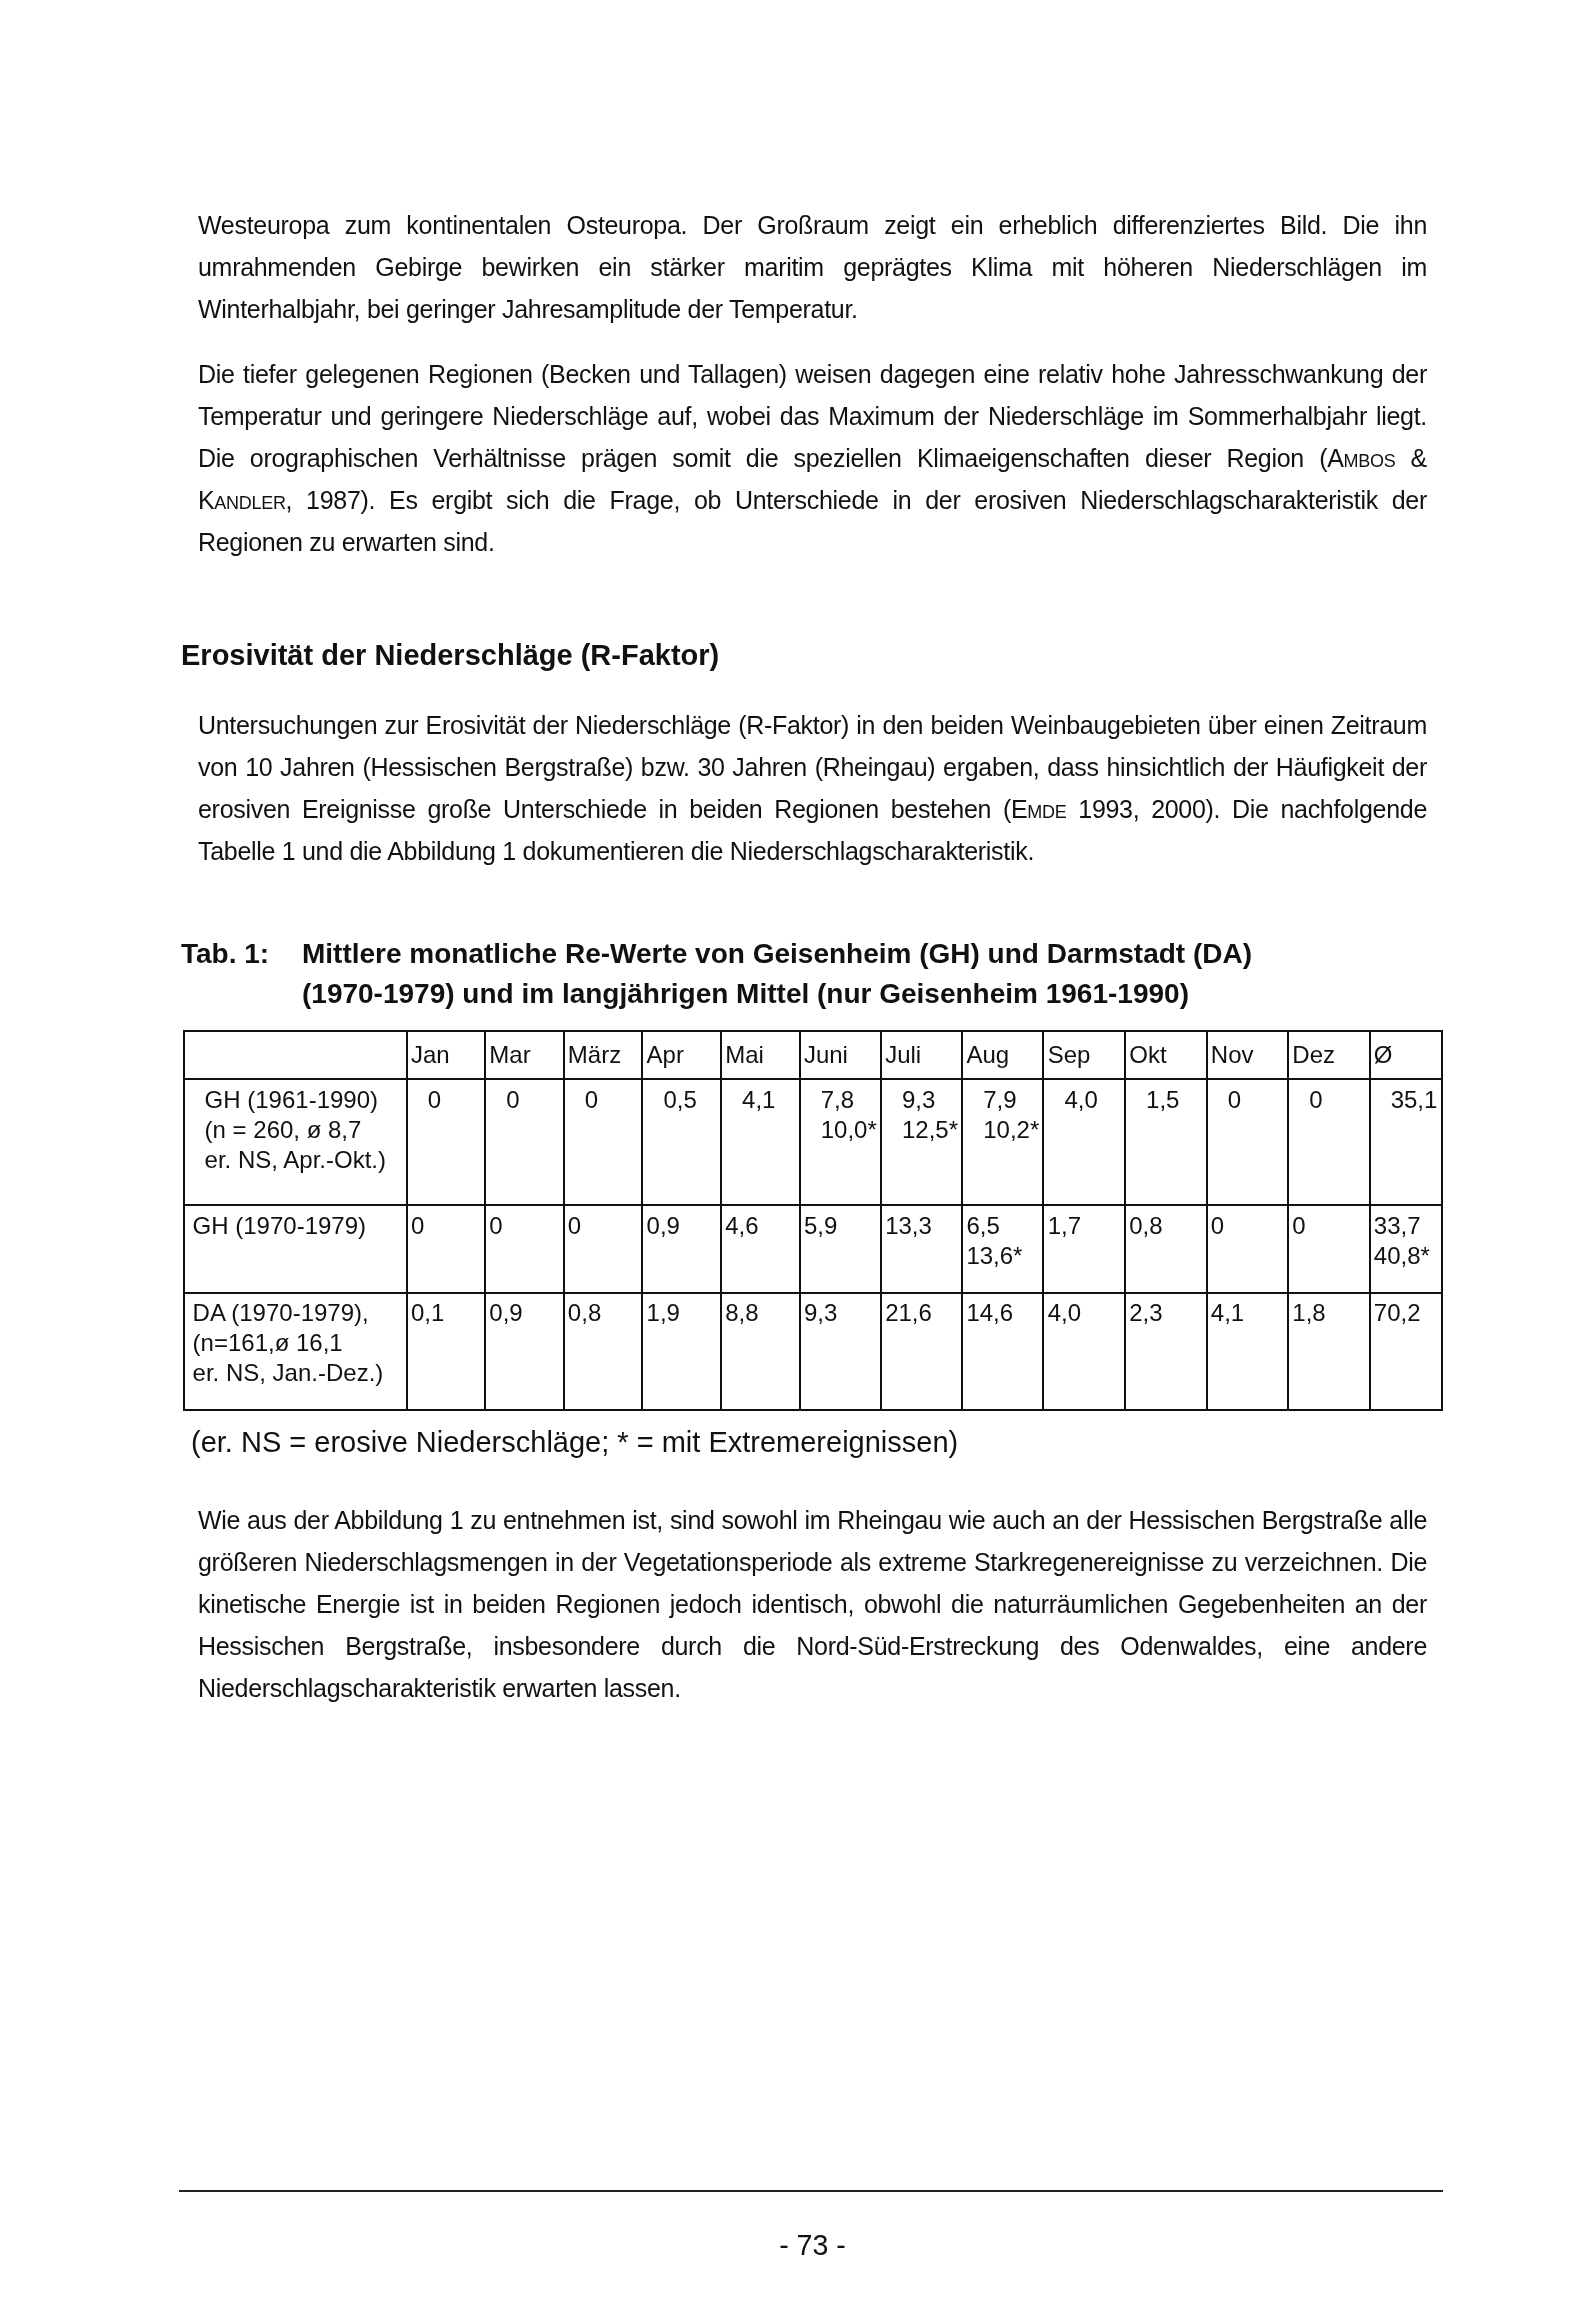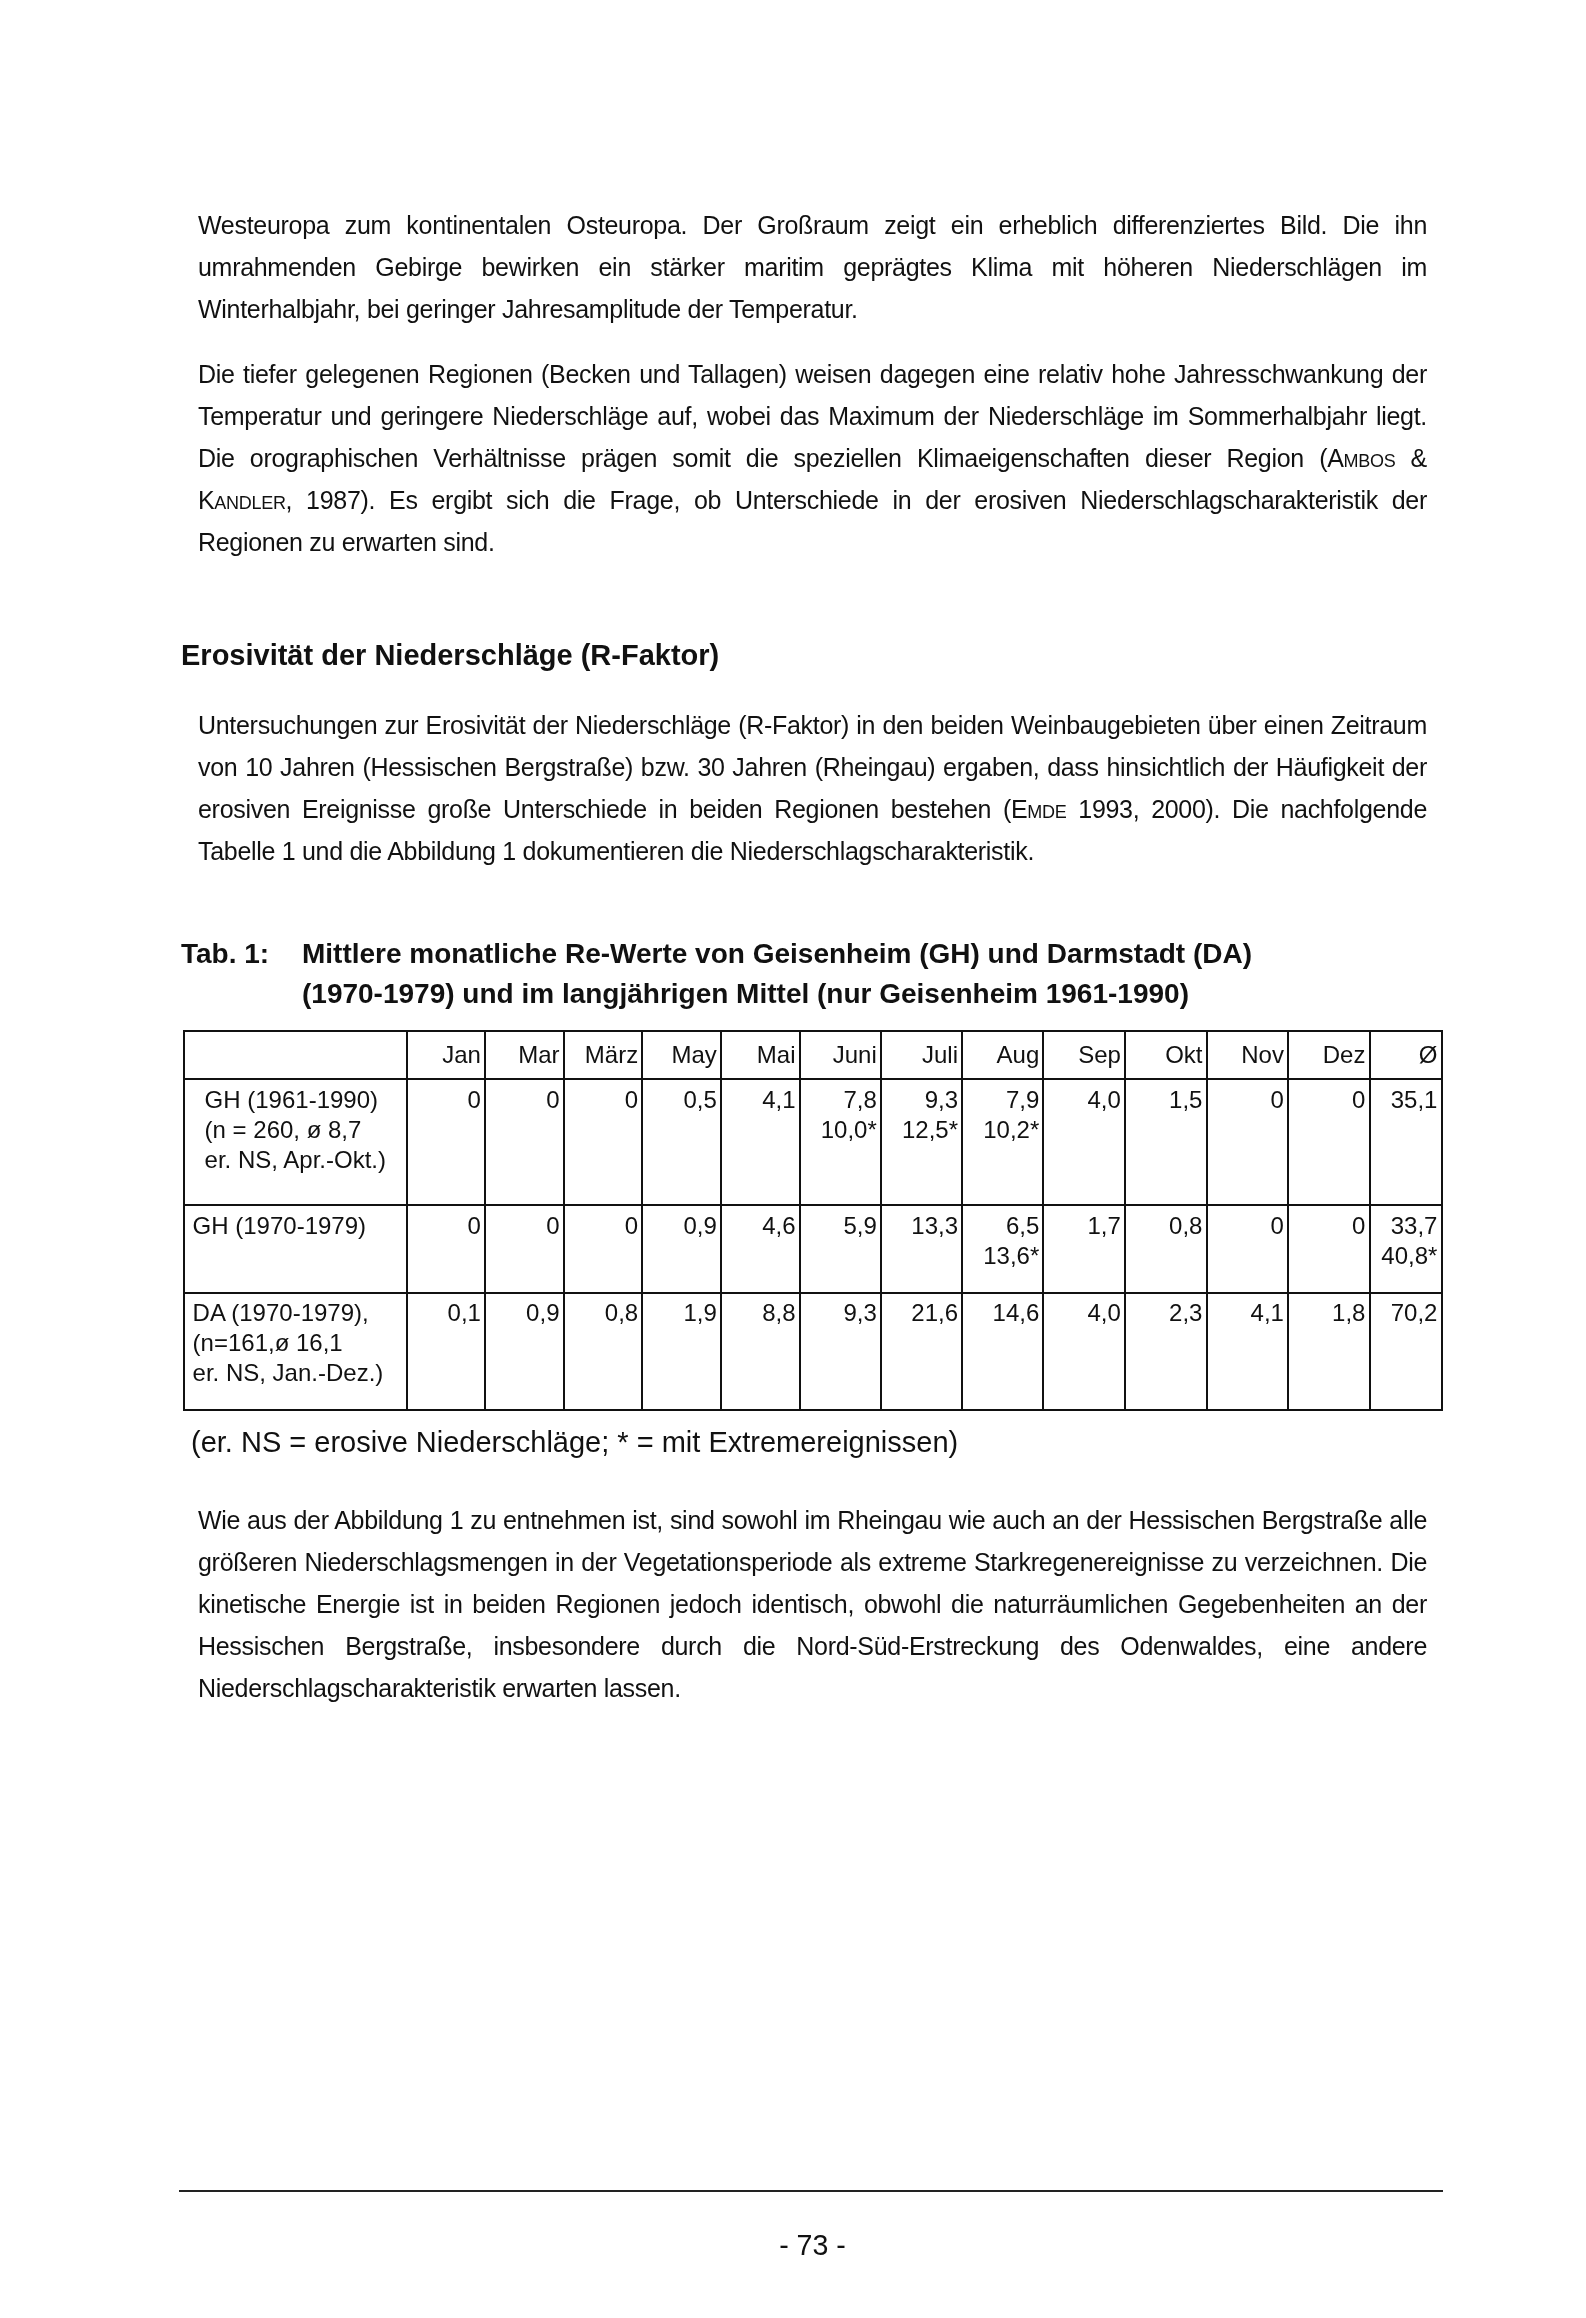--- a/index.html
+++ b/index.html
@@ -9,21 +9,21 @@
   .para { font-size: 25px; line-height: 42px; text-align: justify; margin: 17px; letter-spacing: -0.3px; }
   .p1 { position: absolute; top: 187px; }
   .p2 { position: absolute; top: 336px; }
   .heading { position: absolute; top: 639px; font-size: 29px; font-weight: bold; margin: 0; }
   .p3 { position: absolute; top: 687px; }
   .caption { position: absolute; top: 934px; font-size: 28px; font-weight: bold; line-height: 40px; }
   .caption .lbl { display: inline-block; width: 121px; }
   .caption .line2 { padding-left: 121px; }
   table.data { position: absolute; top: 1030px; left: 1.6px; border-collapse: collapse;
                font-size: 24px; width: 1260px; }
-  table.data td, table.data th { border: 2px solid #111; vertical-align: top; text-align: right;
+  table.data td, table.data th { border: 2px solid #111; vertical-align: top; text-align: left;
                font-weight: normal; padding: 4.8px 3.2px 0 3.2px; line-height: 30px; }
   table.data th { height: 46px; vertical-align: middle; padding: 0 3.2px; }
   table.data td.rowlabel { text-align: left; padding-left: 8px; }
   table.data tr.r1 td { height: 119px; padding-left: 20px; }
   table.data tr.r2 td { height: 81px; }
   table.data tr.r3 td { height: 111px; }
   .note { position: absolute; top: 1426px; font-size: 29px; margin-left: 10px; }
   .p4 { position: absolute; top: 1482px; }
   .footer-line { position: absolute; top: 2190px; left: -1.6px; width: 1264px; height: 2.4px; background: #222; }
   .pagenum { position: absolute; top: 2205px; left: 0; width: 1263px; text-align: center; font-size: 28.6px; margin-top: 24px; }
@@ -63,21 +63,21 @@
         <col style="width:82px">
         <col style="width:82px">
         <col style="width:71px">
     </colgroup>
     <thead>
       <tr>
         <th></th>
         <th>Jan</th>
         <th>Mar</th>
         <th>März</th>
-        <th>May</th>
+        <th>Apr</th>
         <th>Mai</th>
         <th>Juni</th>
         <th>Juli</th>
         <th>Aug</th>
         <th>Sep</th>
         <th>Okt</th>
         <th>Nov</th>
         <th>Dez</th>
         <th>Ø</th>
       </tr>

